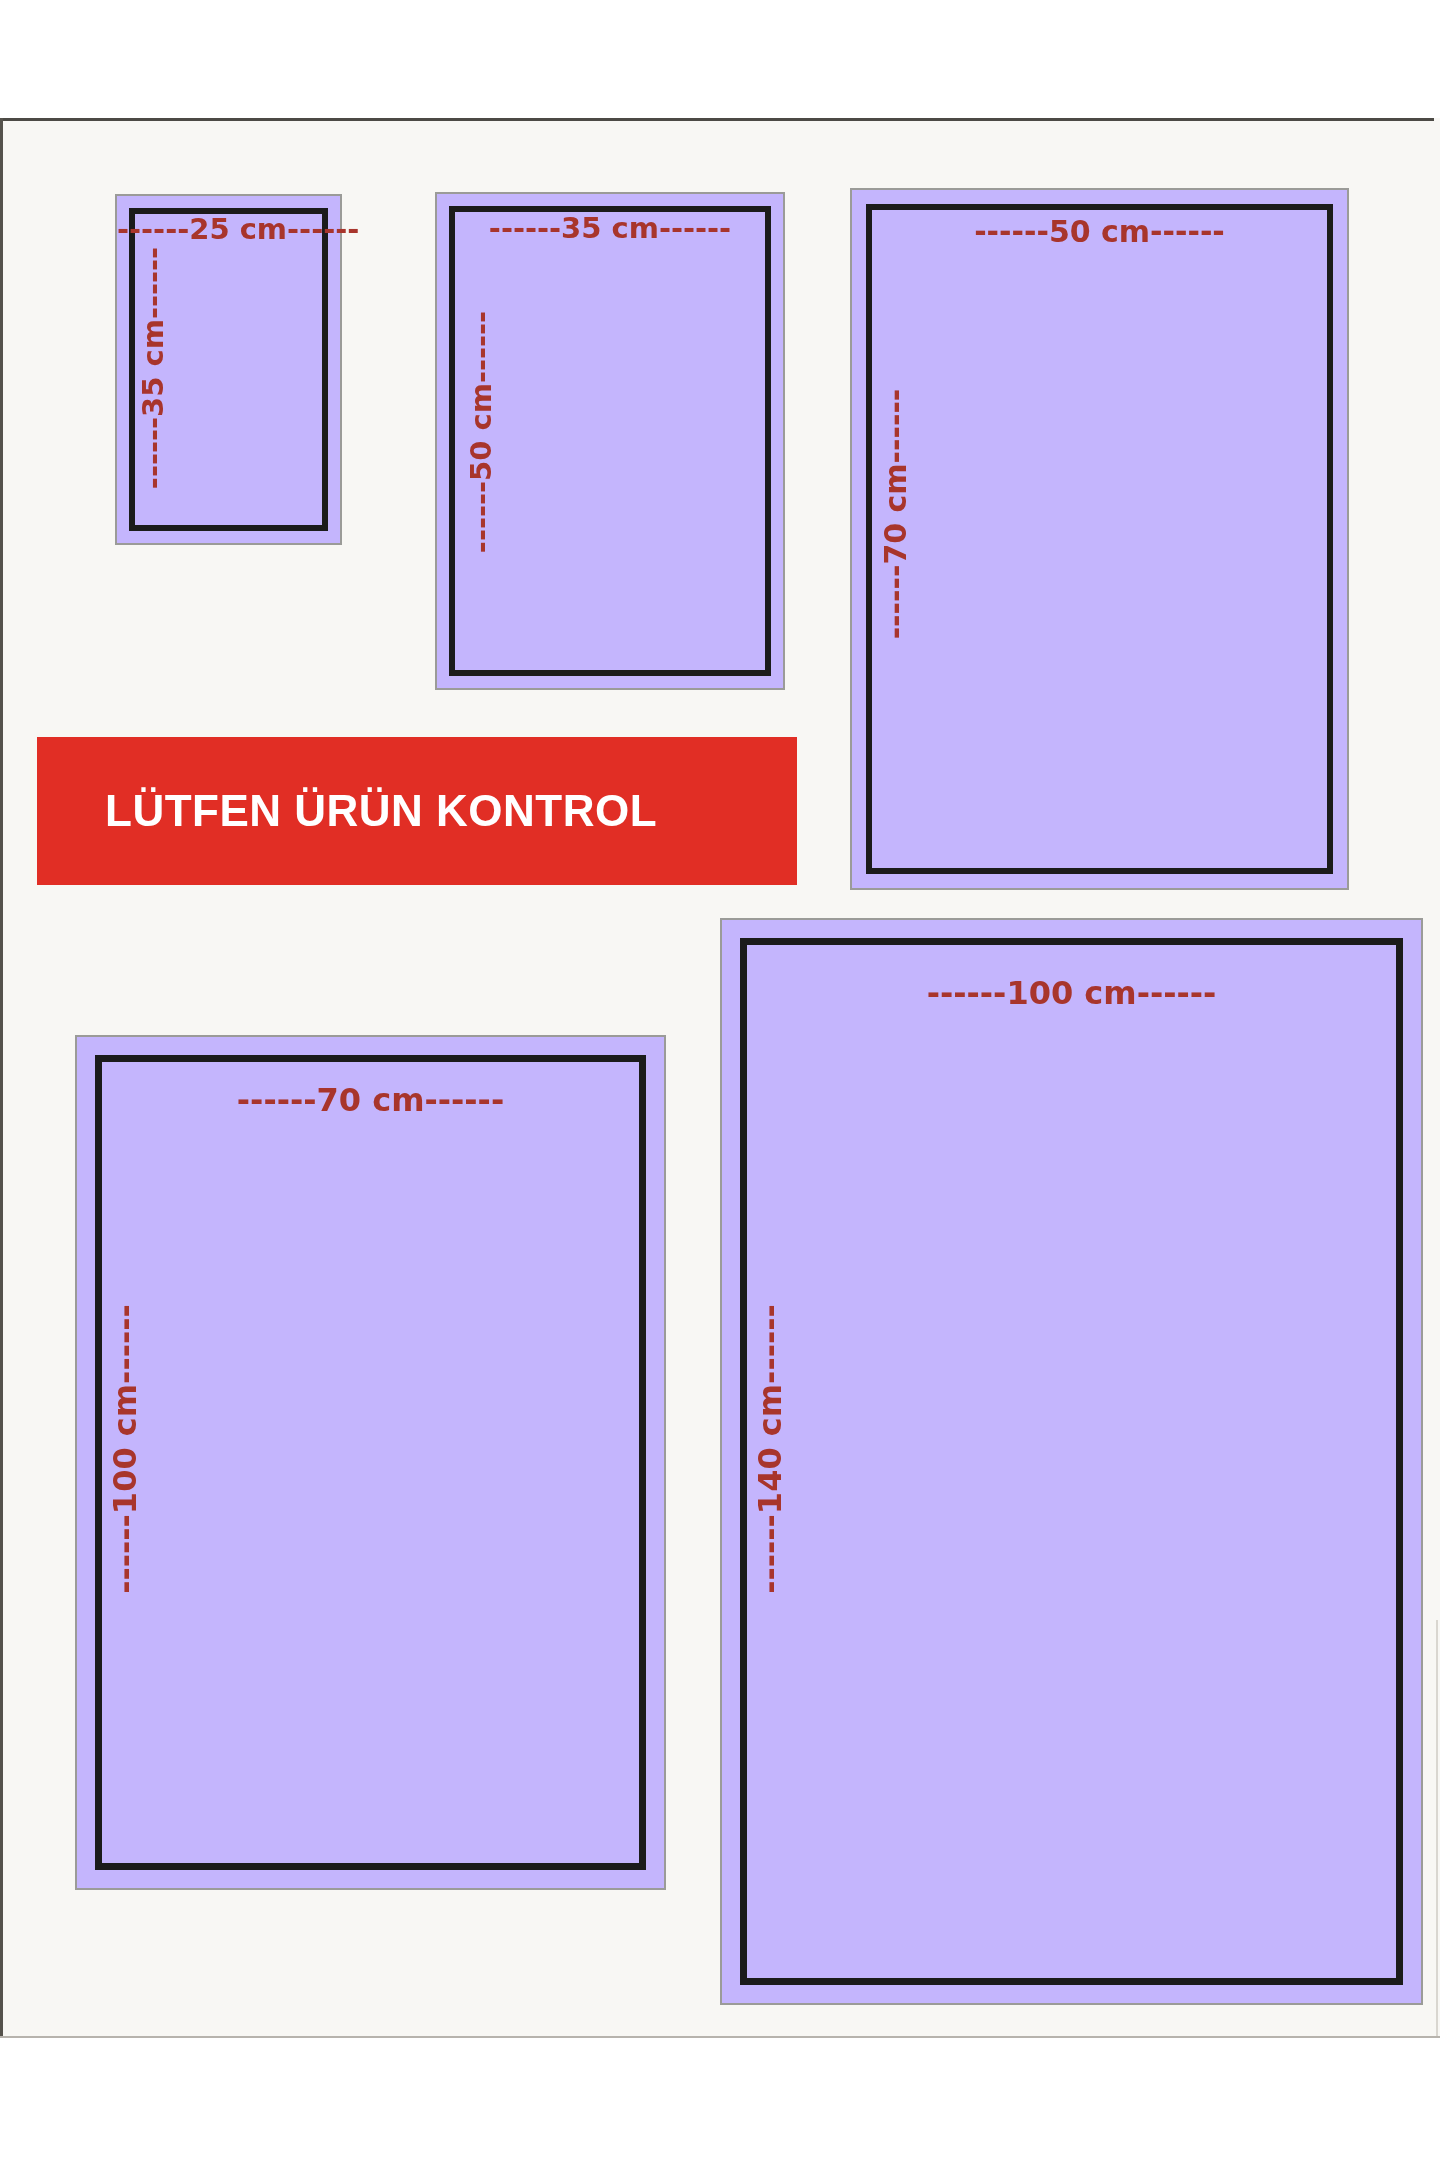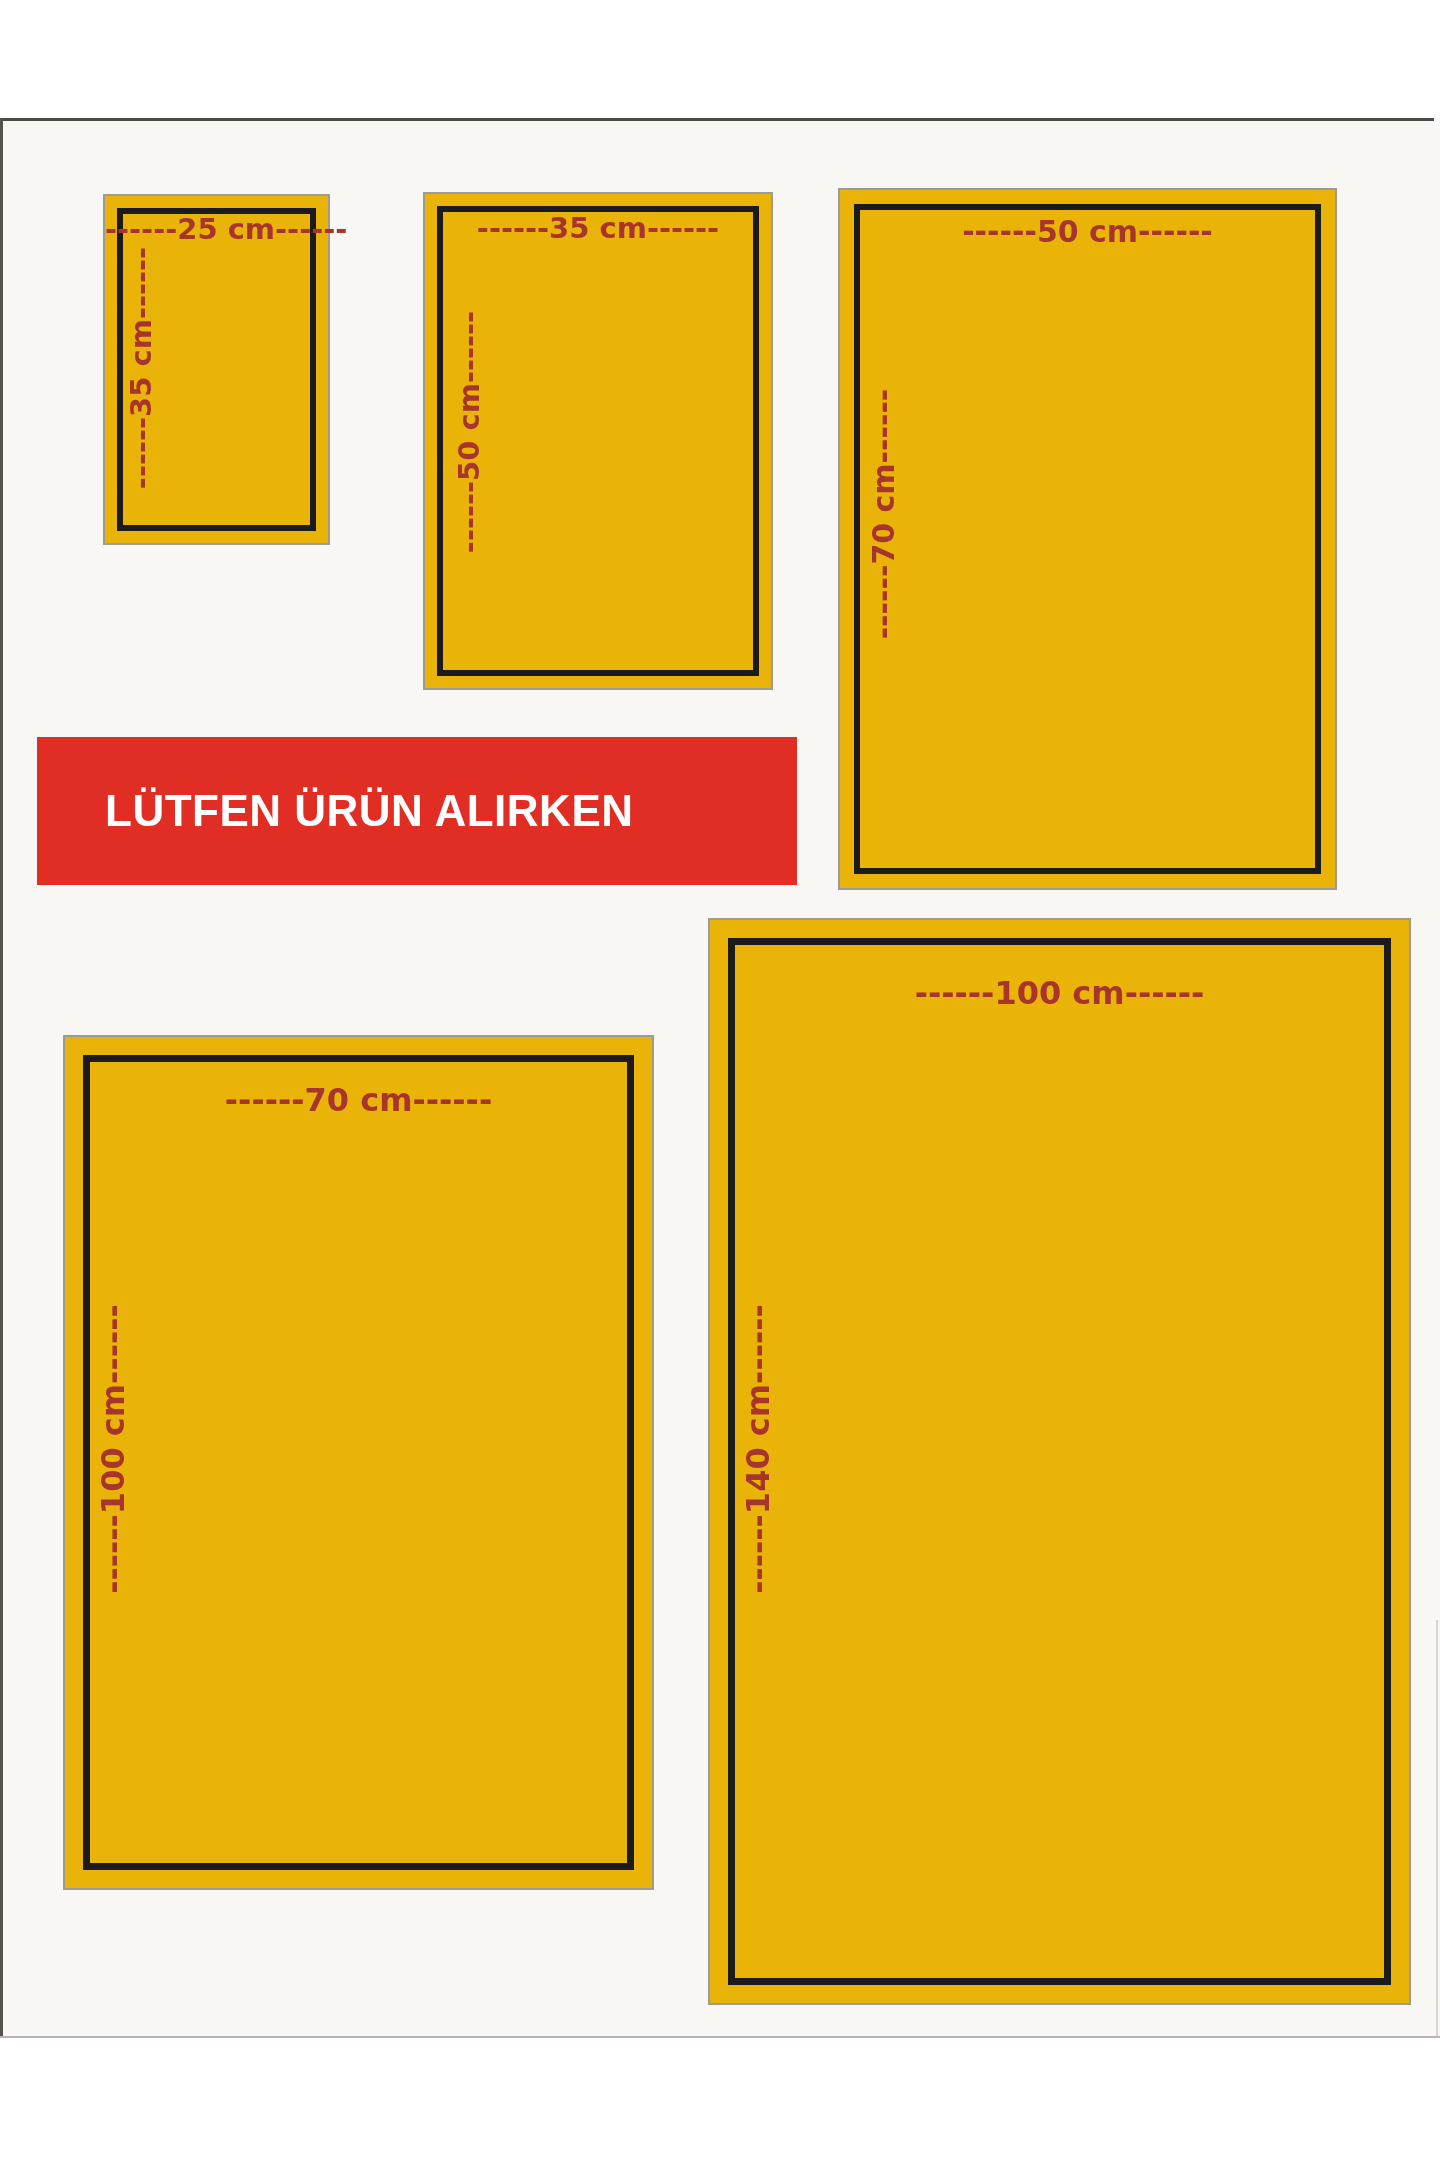--- a/index.html
+++ b/index.html
@@ -27,22 +27,23 @@
   .edge { position: absolute; }
   .edge.top    { left: 0; top: 118px; width: 1434px; height: 3px; background: #4c4a45; }
   .edge.left   { left: 0; top: 118px; width: 3px;  height: 1920px; background: #55524c; }
   .edge.bottom { left: 0; top: 2036px; width: 1440px; height: 2px; background: #b7b3ad; }
   .edge.right  { left: 1436px; top: 1620px; width: 2px; height: 416px; background: #d9d6d0; }
 
   
   .size-box {
     position: absolute;
     border: 2px solid #9b9b98;
-    background: #eab308;
+    background: #c4b5fd;
     box-sizing: border-box;
+    margin-left: 12px;
   }
   .size-box .inner {
     position: absolute;
     inset: 12px;
     border: 6px solid #1b1b1b;
     box-sizing: border-box;
   }
   .top-label {
     position: absolute;
     left: 0;
@@ -134,21 +135,21 @@
     <div class="side-label">------50 cm------</div>
   </div>
 
   <div class="size-box b3">
     <div class="inner"></div>
     <div class="top-label">------50 cm------</div>
     <div class="side-label">------70 cm------</div>
   </div>
 
   <div class="banner">
-    <div>LÜTFEN ÜRÜN ALIRKEN</div>
+    <div>LÜTFEN ÜRÜN KONTROL</div>
   </div>
 
   <div class="size-box b5">
     <div class="inner"></div>
     <div class="top-label">------70 cm------</div>
     <div class="side-label">------100 cm------</div>
   </div>
 
   <div class="size-box b4">
     <div class="inner"></div>

